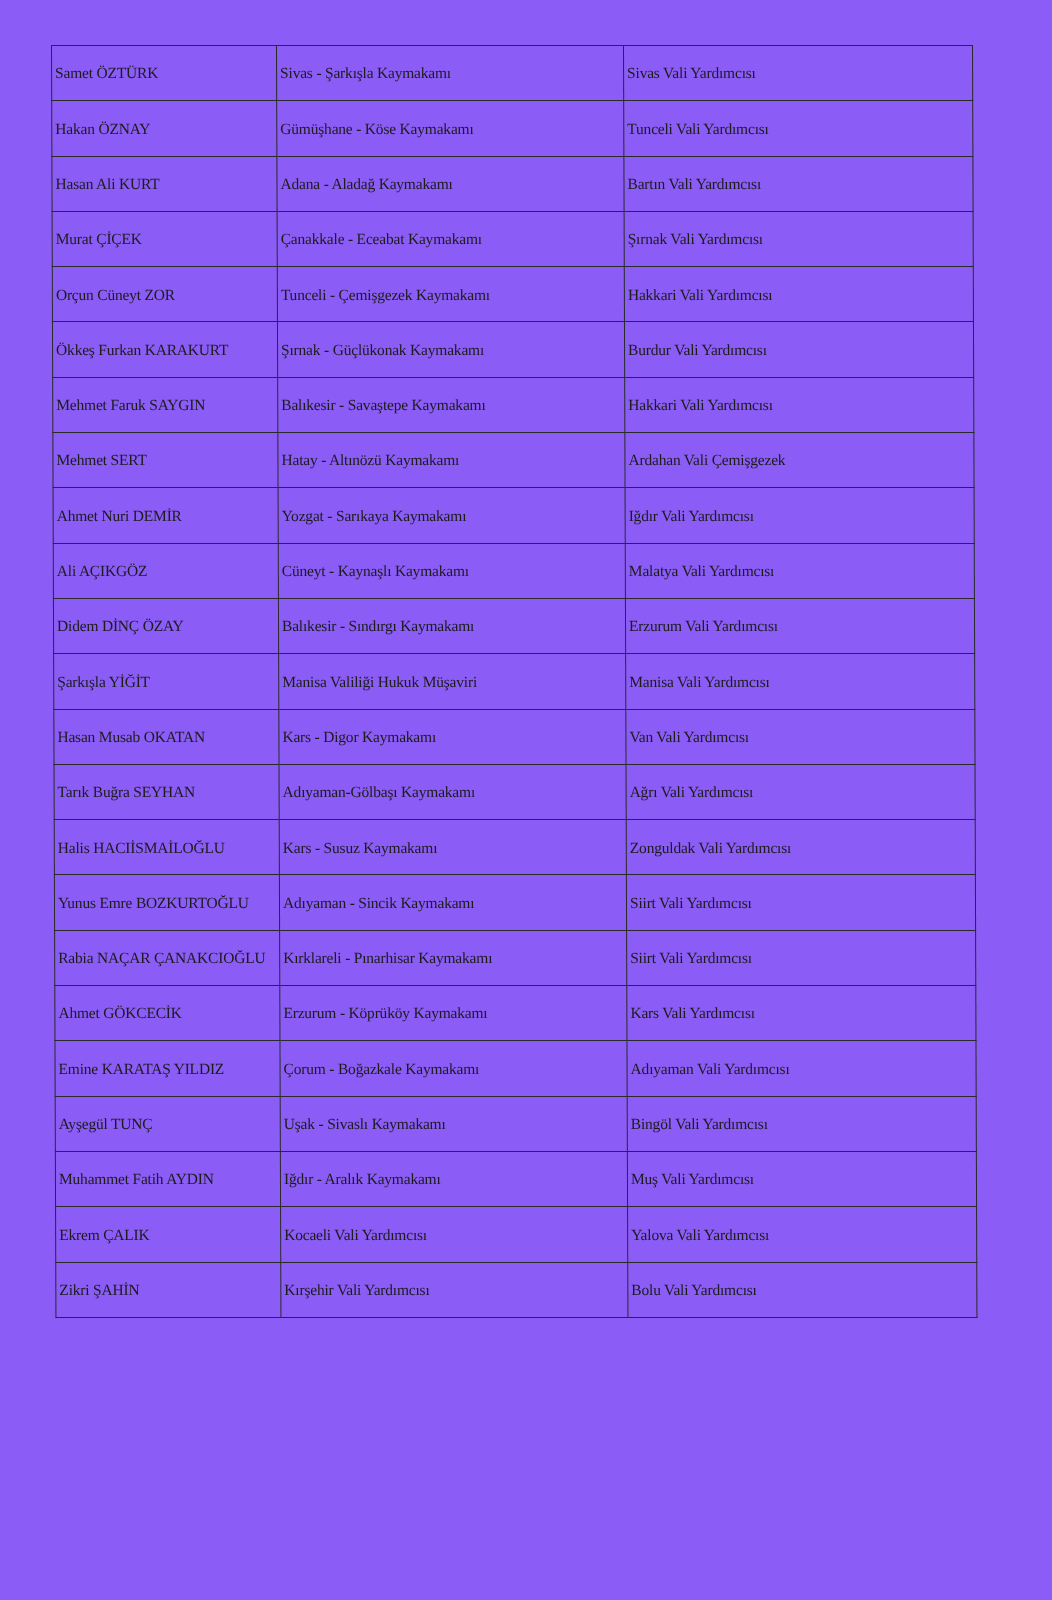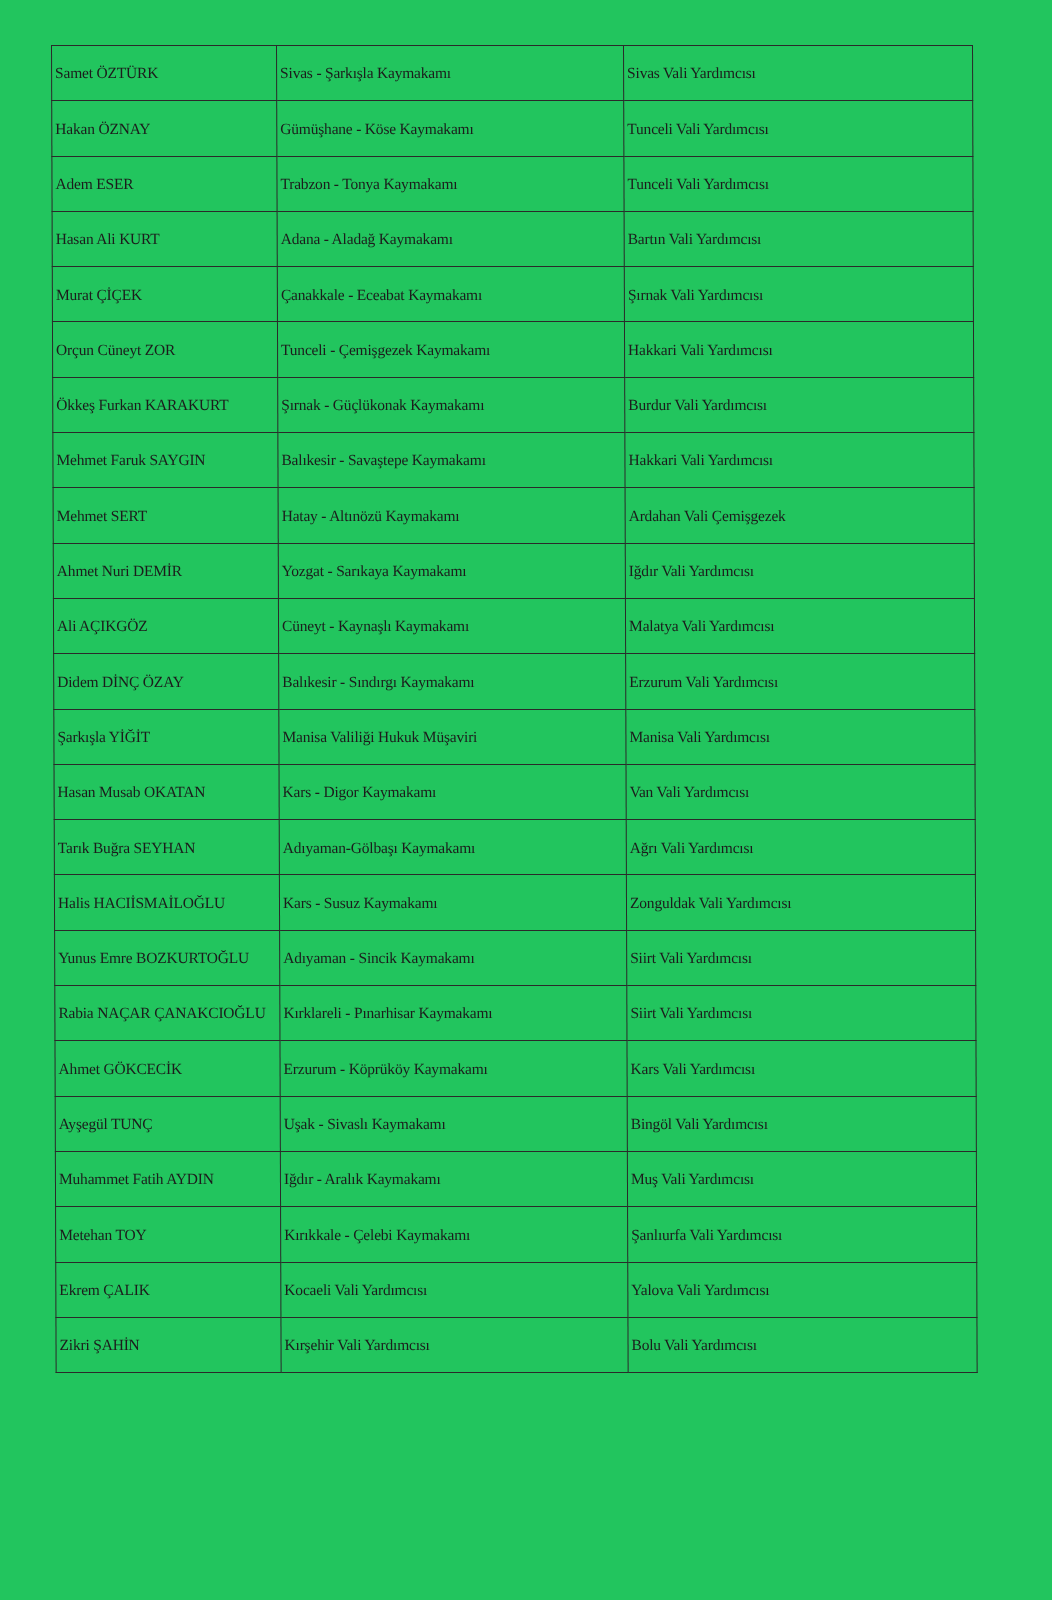--- a/index.html
+++ b/index.html
@@ -14,21 +14,21 @@
       overflow: hidden;
       font-family: "Liberation Serif", "DejaVu Serif", serif;
       color: #1a1a1a;
     }
     .page {
       position: absolute;
       left: 0;
       top: 0;
       width: 1052px;
       height: 1600px;
-      background: #22c55e;
+      background: #8b5cf6;
     }
     .appointments-table {
       position: absolute;
       left: 51px;
       top: 45px;
       width: 921px;
       border-collapse: collapse;
       table-layout: fixed;
       transform: skewX(0.2deg);
       transform-origin: top left;
@@ -61,25 +61,20 @@
     </colgroup>
     <tbody id="table-body">
         <tr>
           <td>Samet ÖZTÜRK</td>
           <td>Sivas - Şarkışla Kaymakamı</td>
           <td>Sivas Vali Yardımcısı</td>
         </tr>
         <tr>
           <td>Hakan ÖZNAY</td>
           <td>Gümüşhane - Köse Kaymakamı</td>
-          <td>Tunceli Vali Yardımcısı</td>
-        </tr>
-        <tr>
-          <td>Adem ESER</td>
-          <td>Trabzon - Tonya Kaymakamı</td>
           <td>Tunceli Vali Yardımcısı</td>
         </tr>
         <tr>
           <td>Hasan Ali KURT</td>
           <td>Adana - Aladağ Kaymakamı</td>
           <td>Bartın Vali Yardımcısı</td>
         </tr>
         <tr>
           <td>Murat ÇİÇEK</td>
           <td>Çanakkale - Eceabat Kaymakamı</td>
@@ -149,33 +144,33 @@
           <td>Rabia NAÇAR ÇANAKCIOĞLU</td>
           <td>Kırklareli - Pınarhisar Kaymakamı</td>
           <td>Siirt Vali Yardımcısı</td>
         </tr>
         <tr>
           <td>Ahmet GÖKCECİK</td>
           <td>Erzurum - Köprüköy Kaymakamı</td>
           <td>Kars Vali Yardımcısı</td>
         </tr>
         <tr>
+          <td>Emine KARATAŞ YILDIZ</td>
+          <td>Çorum - Boğazkale Kaymakamı</td>
+          <td>Adıyaman Vali Yardımcısı</td>
+        </tr>
+        <tr>
           <td>Ayşegül TUNÇ</td>
           <td>Uşak - Sivaslı Kaymakamı</td>
           <td>Bingöl Vali Yardımcısı</td>
         </tr>
         <tr>
           <td>Muhammet Fatih AYDIN</td>
           <td>Iğdır - Aralık Kaymakamı</td>
           <td>Muş Vali Yardımcısı</td>
-        </tr>
-        <tr>
-          <td>Metehan TOY</td>
-          <td>Kırıkkale - Çelebi Kaymakamı</td>
-          <td>Şanlıurfa Vali Yardımcısı</td>
         </tr>
         <tr>
           <td>Ekrem ÇALIK</td>
           <td>Kocaeli Vali Yardımcısı</td>
           <td>Yalova Vali Yardımcısı</td>
         </tr>
         <tr>
           <td>Zikri ŞAHİN</td>
           <td>Kırşehir Vali Yardımcısı</td>
           <td>Bolu Vali Yardımcısı</td>

